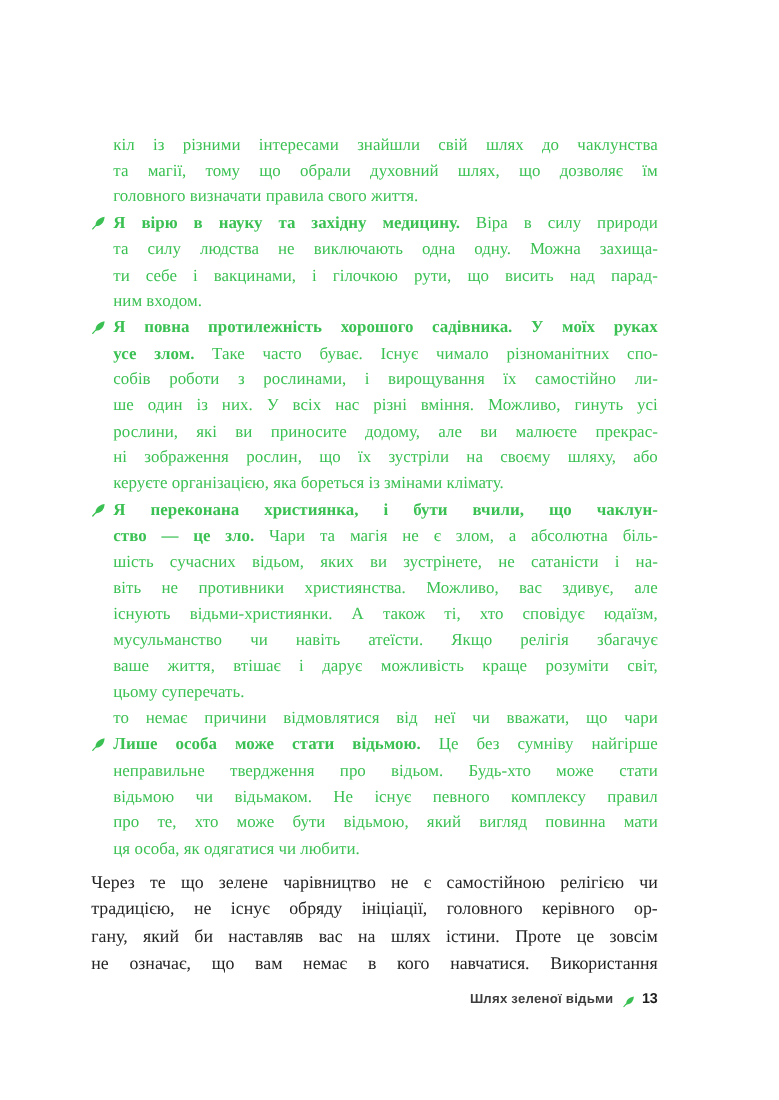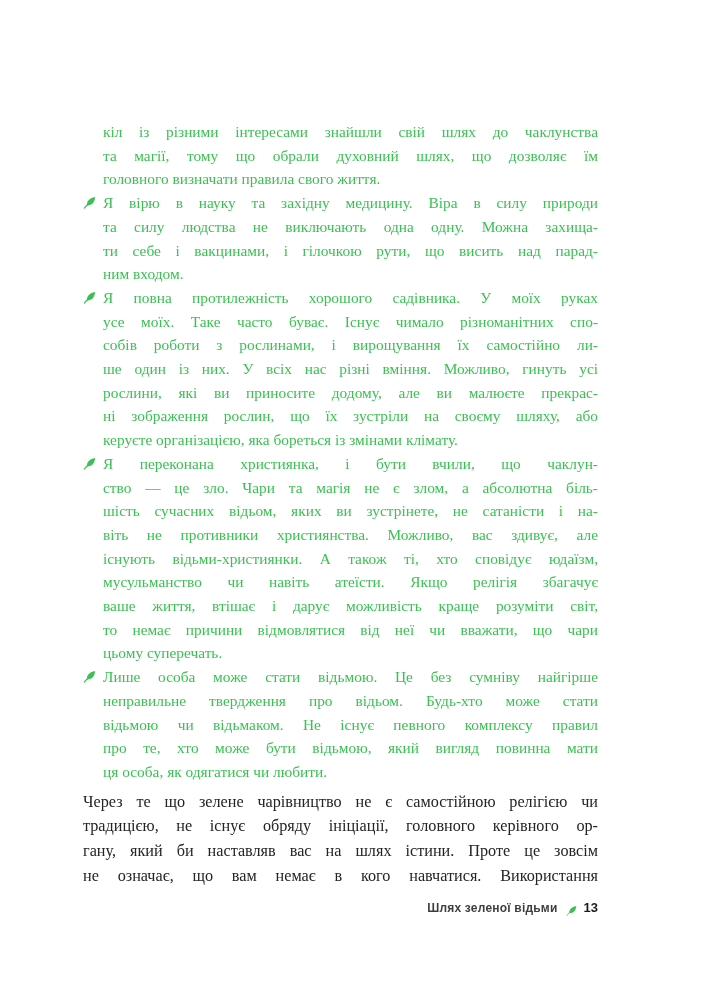--- a/index.html
+++ b/index.html
@@ -32,21 +32,21 @@
     line-height:24.8px;
     color:var(--ink,#242424);
   }
   .line{
     text-align:justify;
     text-align-last:justify;
   }
   .line.final{
     text-align-last:left;
   }
-  .seg-b{font-weight:normal;}
+  .seg-b{font-weight:bold;}
   .leaf-bullet{
     position:absolute;
     left:-20px;top:5px;
     width:13px;height:13px;
   }
   .leaf-bullet svg,.footer-leaf svg{display:block;width:100%;height:100%;}
   .footer{
     position:absolute;
     top:900px;right:110px;
     display:flex;
@@ -92,43 +92,43 @@
         <div class="line final"><span class="seg-r">ним входом.</span></div>
       </div>
       <div class="para bullet">
         <span class="leaf-bullet">
           <svg viewBox="0 0 20 20" xmlns="http://www.w3.org/2000/svg">
             <path d="M2 18.6 C4.2 15.6 6.2 13.8 8.4 12.5" fill="none" stroke="#3bc153" stroke-width="1.8" stroke-linecap="round"></path>
             <path d="M6.1 14.7 C5.1 8.2 10.4 3.1 18.6 1.7 C18.1 9.9 13.6 15 6.1 14.7 Z" fill="#3bc153"></path>
           </svg>
         </span>
         <div class="line"><span class="seg-b">Я повна протилежність хорошого садівника. У моїх руках</span></div>
-        <div class="line"><span class="seg-b">усе моїх.</span><span class="seg-r"> Таке часто буває. Існує чимало різноманітних спо-</span></div>
+        <div class="line"><span class="seg-b">усе злом.</span><span class="seg-r"> Таке часто буває. Існує чимало різноманітних спо-</span></div>
         <div class="line"><span class="seg-r">собів роботи з рослинами, і вирощування їх самостійно ли-</span></div>
         <div class="line"><span class="seg-r">ше один із них. У всіх нас різні вміння. Можливо, гинуть усі</span></div>
         <div class="line"><span class="seg-r">рослини, які ви приносите додому, але ви малюєте прекрас-</span></div>
         <div class="line"><span class="seg-r">ні зображення рослин, що їх зустріли на своєму шляху, або</span></div>
         <div class="line final"><span class="seg-r">керуєте організацією, яка бореться із змінами клімату.</span></div>
       </div>
       <div class="para bullet">
         <span class="leaf-bullet">
           <svg viewBox="0 0 20 20" xmlns="http://www.w3.org/2000/svg">
             <path d="M2 18.6 C4.2 15.6 6.2 13.8 8.4 12.5" fill="none" stroke="#3bc153" stroke-width="1.8" stroke-linecap="round"></path>
             <path d="M6.1 14.7 C5.1 8.2 10.4 3.1 18.6 1.7 C18.1 9.9 13.6 15 6.1 14.7 Z" fill="#3bc153"></path>
           </svg>
         </span>
         <div class="line"><span class="seg-b">Я переконана християнка, і бути вчили, що чаклун-</span></div>
         <div class="line"><span class="seg-b">ство — це зло.</span><span class="seg-r"> Чари та магія не є злом, а абсолютна біль-</span></div>
         <div class="line"><span class="seg-r">шість сучасних відьом, яких ви зустрінете, не сатаністи і на-</span></div>
         <div class="line"><span class="seg-r">віть не противники християнства. Можливо, вас здивує, але</span></div>
         <div class="line"><span class="seg-r">існують відьми-християнки. А також ті, хто сповідує юдаїзм,</span></div>
         <div class="line"><span class="seg-r">мусульманство чи навіть атеїсти. Якщо релігія збагачує</span></div>
         <div class="line"><span class="seg-r">ваше життя, втішає і дарує можливість краще розуміти світ,</span></div>
+        <div class="line final"><span class="seg-r">цьому суперечать.</span></div>
         <div class="line"><span class="seg-r">то немає причини відмовлятися від неї чи вважати, що чари</span></div>
-        <div class="line final"><span class="seg-r">цьому суперечать.</span></div>
       </div>
       <div class="para bullet">
         <span class="leaf-bullet">
           <svg viewBox="0 0 20 20" xmlns="http://www.w3.org/2000/svg">
             <path d="M2 18.6 C4.2 15.6 6.2 13.8 8.4 12.5" fill="none" stroke="#3bc153" stroke-width="1.8" stroke-linecap="round"></path>
             <path d="M6.1 14.7 C5.1 8.2 10.4 3.1 18.6 1.7 C18.1 9.9 13.6 15 6.1 14.7 Z" fill="#3bc153"></path>
           </svg>
         </span>
         <div class="line"><span class="seg-b">Лише особа може стати відьмою.</span><span class="seg-r"> Це без сумніву найгірше</span></div>
         <div class="line"><span class="seg-r">неправильне твердження про відьом. Будь-хто може стати</span></div>

